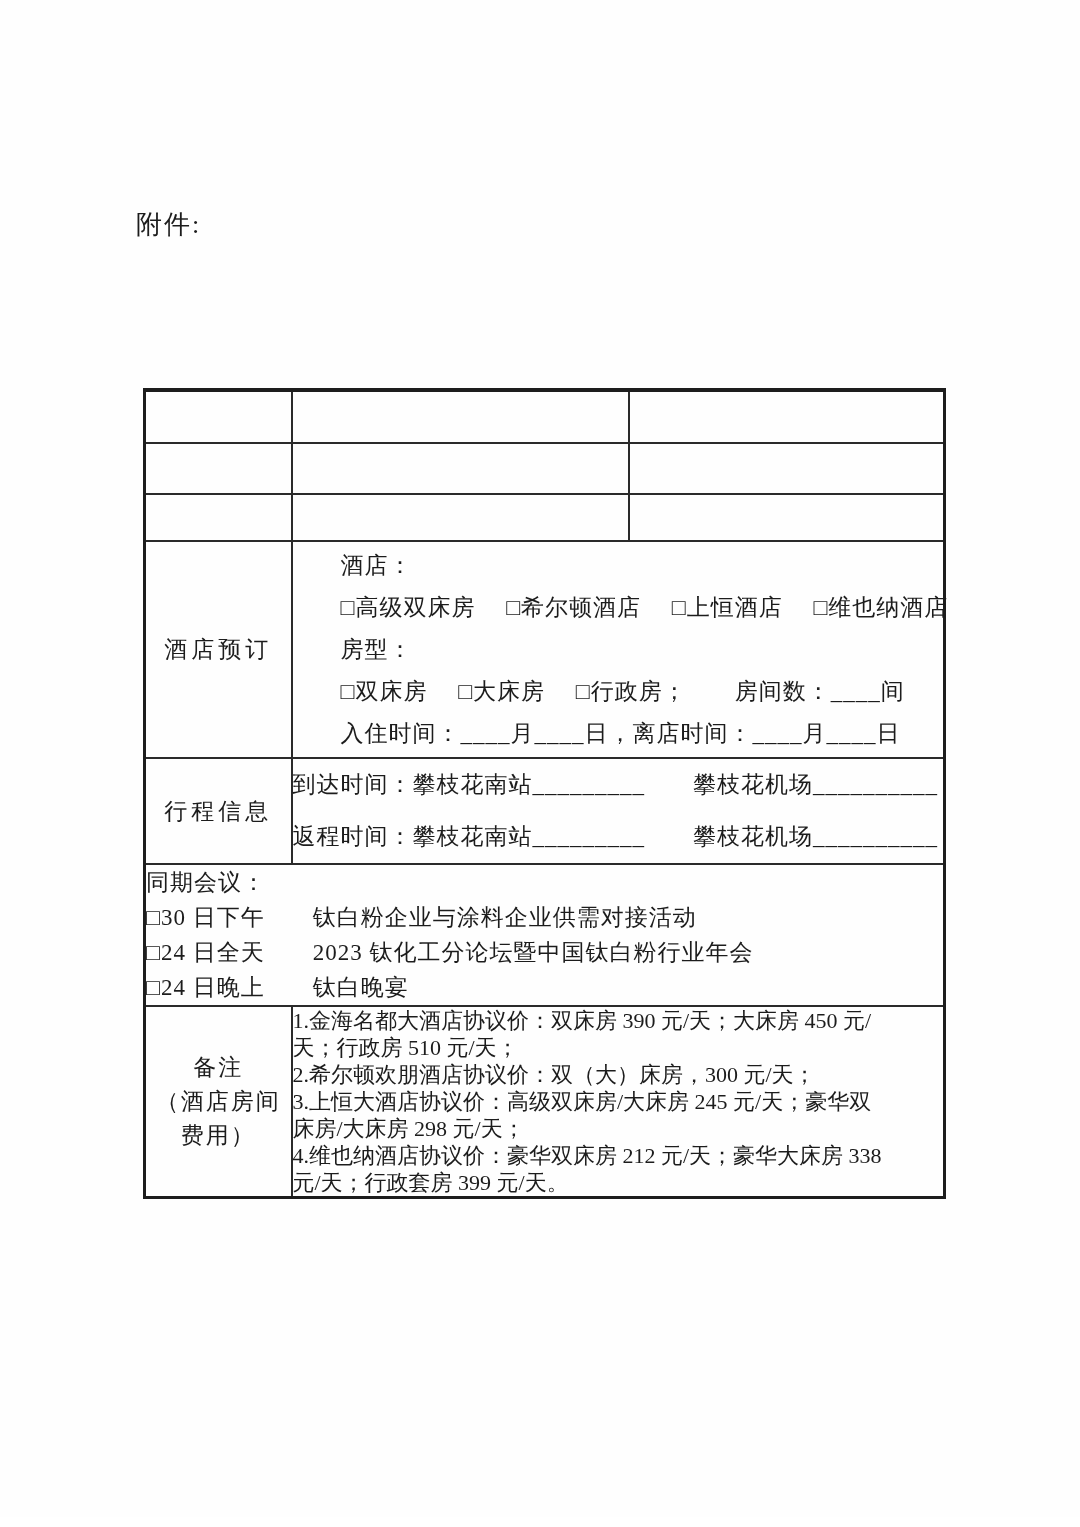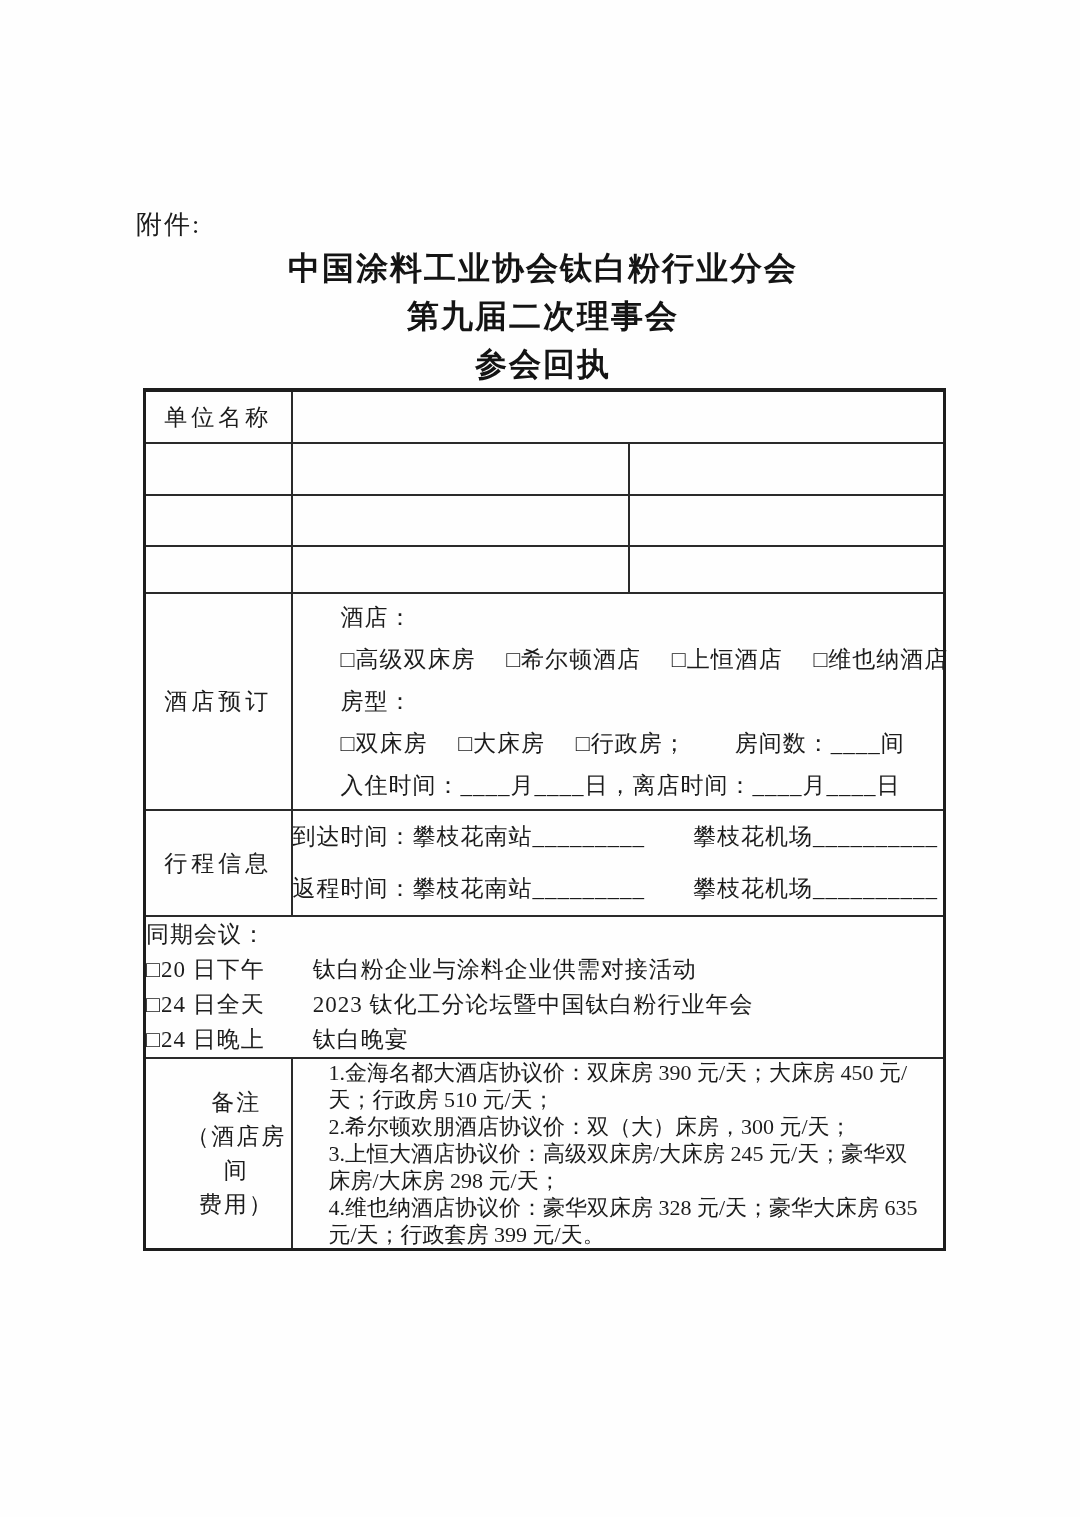--- a/index.html
+++ b/index.html
@@ -37,55 +37,46 @@
   td.content { padding-left: 14px; padding-right: 4px; }
   .line { white-space: nowrap; letter-spacing: 1px; }
   tr.r1 td { height: 50px; }
   tr.r2 td { height: 46px; }
   tr.r3 td { height: 50px; }
   tr.r4 td { height: 49px; }
   tr.r5 td { height: 45px; }
   tr.r6 td { height: 215px; }
   tr.r7 td { height: 103px; }
   tr.r8 td { height: 140px; }
-  tr.r9 td { height: 189px; padding-left: 36px; }
+  tr.r9 td { height: 189px; }
   .hotel-cell .line { line-height: 42px; padding-left: 48px; }
   .travel-cell .line { line-height: 52px; }
   .meeting-cell { padding-left: 7px; }
   .meeting-cell .line { line-height: 35px; }
   .remark-label div { line-height: 34px; letter-spacing: 2px; text-align: center; }
   .remark-cell { vertical-align: top; }
   .remark-cell .line { line-height: 27px; font-size: 22px; letter-spacing: 0; }
   .remark-cell { padding-top: 2px; }
 </style>
 </head>
 <body>
 
 <div class="page">
 
   <div class="attachment">附件:</div>
 
-  <div class="title-block">
-    <div class="title-line">中国涂料工业协会钛白粉行业分会</div>
-    <div class="title-line">第九届二次理事会</div>
-    <div class="title-line">参会回执</div>
-  </div>
 
   <table class="form-table">
     <colgroup>
       <col style="width:147px">
         <col style="width:337px">
         <col style="width:316px">
     </colgroup>
 
     <tbody>
-        <tr class="r1">
-      <td class="label">单位名称</td>
-      <td class="content" colspan="2"></td>
-    </tr>
 
 
     <tr class="r3">
       <td></td>
       <td></td>
       <td></td>
     </tr>
     <tr class="r4">
       <td></td>
       <td></td>
@@ -112,37 +103,37 @@
       <td class="label">行程信息</td>
       <td class="content travel-cell" colspan="2">
         <div class="line">到达时间：攀枝花南站_________　　攀枝花机场__________</div>
         <div class="line">返程时间：攀枝花南站_________　　攀枝花机场__________</div>
       </td>
     </tr>
 
     <tr class="r8">
       <td class="content meeting-cell" colspan="3">
         <div class="line">同期会议：</div>
-        <div class="line">□20 日下午　　钛白粉企业与涂料企业供需对接活动</div>
+        <div class="line">□30 日下午　　钛白粉企业与涂料企业供需对接活动</div>
         <div class="line">□24 日全天　　2023 钛化工分论坛暨中国钛白粉行业年会</div>
         <div class="line">□24 日晚上　　钛白晚宴</div>
       </td>
     </tr>
 
     <tr class="r9">
       <td class="label remark-label">
         <div>备注</div>
         <div>（酒店房间</div>
         <div>费用）</div>
       </td>
       <td class="content remark-cell" colspan="2">
         <div class="line">1.金海名都大酒店协议价：双床房 390 元/天；大床房 450 元/</div>
         <div class="line">天；行政房 510 元/天；</div>
         <div class="line">2.希尔顿欢朋酒店协议价：双（大）床房，300 元/天；</div>
         <div class="line">3.上恒大酒店协议价：高级双床房/大床房 245 元/天；豪华双</div>
         <div class="line">床房/大床房 298 元/天；</div>
-        <div class="line">4.维也纳酒店协议价：豪华双床房 328 元/天；豪华大床房 635</div>
+        <div class="line">4.维也纳酒店协议价：豪华双床房 212 元/天；豪华大床房 338</div>
         <div class="line">元/天；行政套房 399 元/天。</div>
       </td>
     </tr>
   </tbody>
     </table>
 </div>
 
 </body></html>

